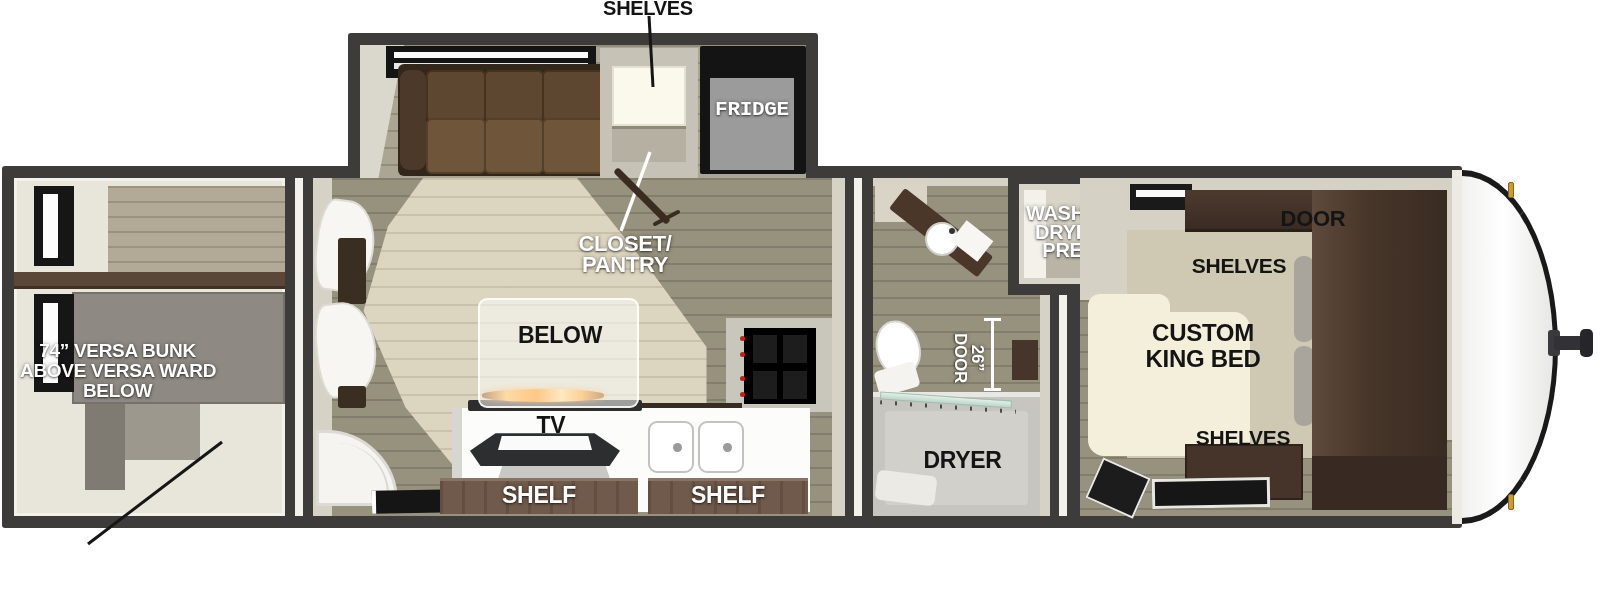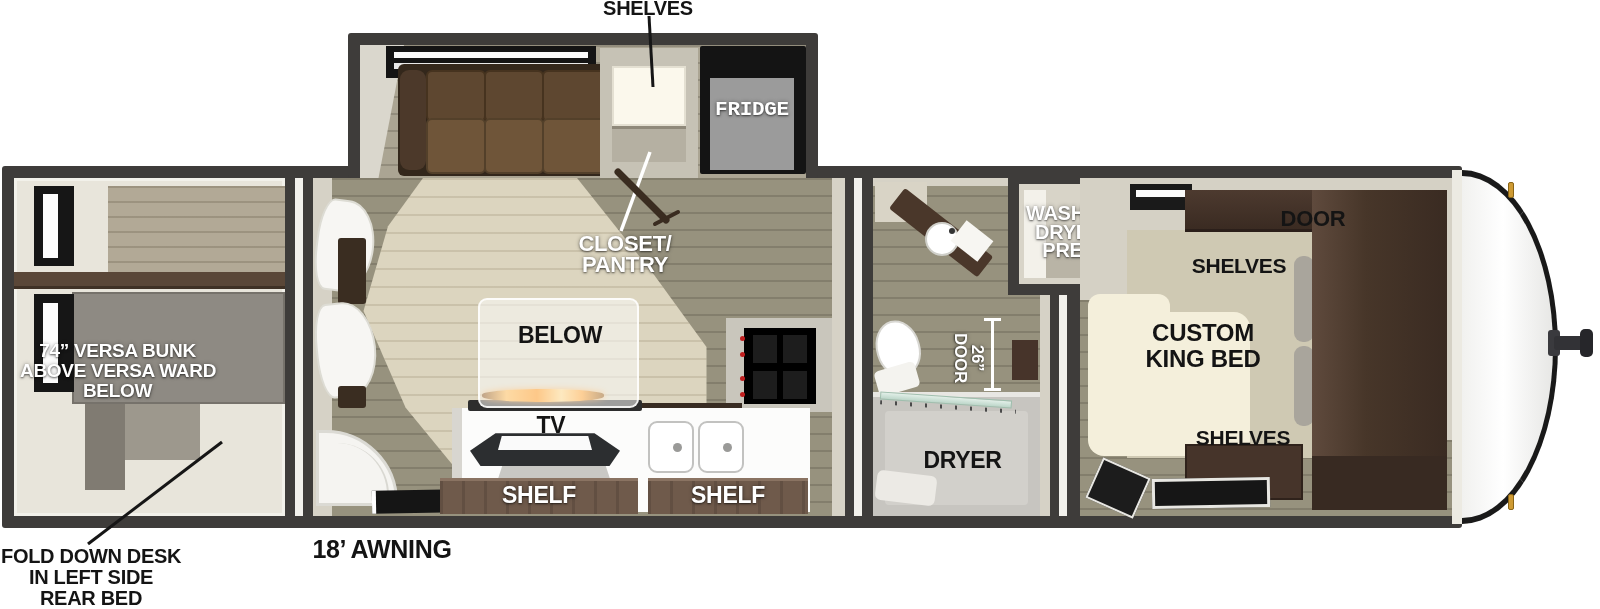--- a/index.html
+++ b/index.html
@@ -227,26 +227,20 @@
   <div class="abs" style="left:1462px;top:170px;width:96px;height:354px;
        background:linear-gradient(90deg,#f1f1ef,#ffffff 45%,#e7e7e5);
        border-top:6px solid #1a1a1a;border-bottom:6px solid #1a1a1a;border-right:5px solid #191919;box-sizing:border-box;
        border-radius:0 100% 100% 0 / 0 50% 50% 0;"></div>
   <div class="abs" style="left:1508px;top:182px;width:6px;height:16px;background:#ce9a33;border:1px solid #8a6517;border-radius:2px;box-sizing:border-box;"></div>
   <div class="abs" style="left:1508px;top:494px;width:6px;height:16px;background:#ce9a33;border:1px solid #8a6517;border-radius:2px;box-sizing:border-box;"></div>
   <div class="abs" style="left:1548px;top:330px;width:12px;height:26px;background:#3a3a3e;border-radius:3px;"></div>
   <div class="abs" style="left:1554px;top:336px;width:32px;height:14px;background:#323236;border-radius:3px;"></div>
   <div class="abs" style="left:1580px;top:329px;width:13px;height:28px;background:#26262a;border-radius:5px;"></div>
 
-  <div class="lbl lbl-b" style="left:282px;top:536px;width:200px;font-size:25px;">18’ AWNING</div>
-  <div class="lbl lbl-b" style="left:1px;top:546px;width:180px;font-size:20px;line-height:21px;">
-    <span>FOLD DOWN DESK</span>
-    <span>IN LEFT SIDE</span>
-    <span>REAR BED</span>
-  </div>
 
   <svg class="svg-overlay" width="1600" height="609" viewBox="0 0 1600 609">
     <line x1="649" y1="16" x2="653" y2="87" stroke="#161616" stroke-width="3"></line>
     <line x1="621" y1="231" x2="650" y2="152" stroke="#ffffff" stroke-width="3.5"></line>
     <line x1="88" y1="544" x2="222" y2="442" stroke="#161616" stroke-width="3"></line>
     <line x1="618" y1="172" x2="666" y2="220" stroke="#3a2c20" stroke-width="7" stroke-linecap="round"></line>
     <line x1="655" y1="224" x2="678" y2="212" stroke="#3a2c20" stroke-width="4" stroke-linecap="round"></line>
   </svg>
 
 </div>

